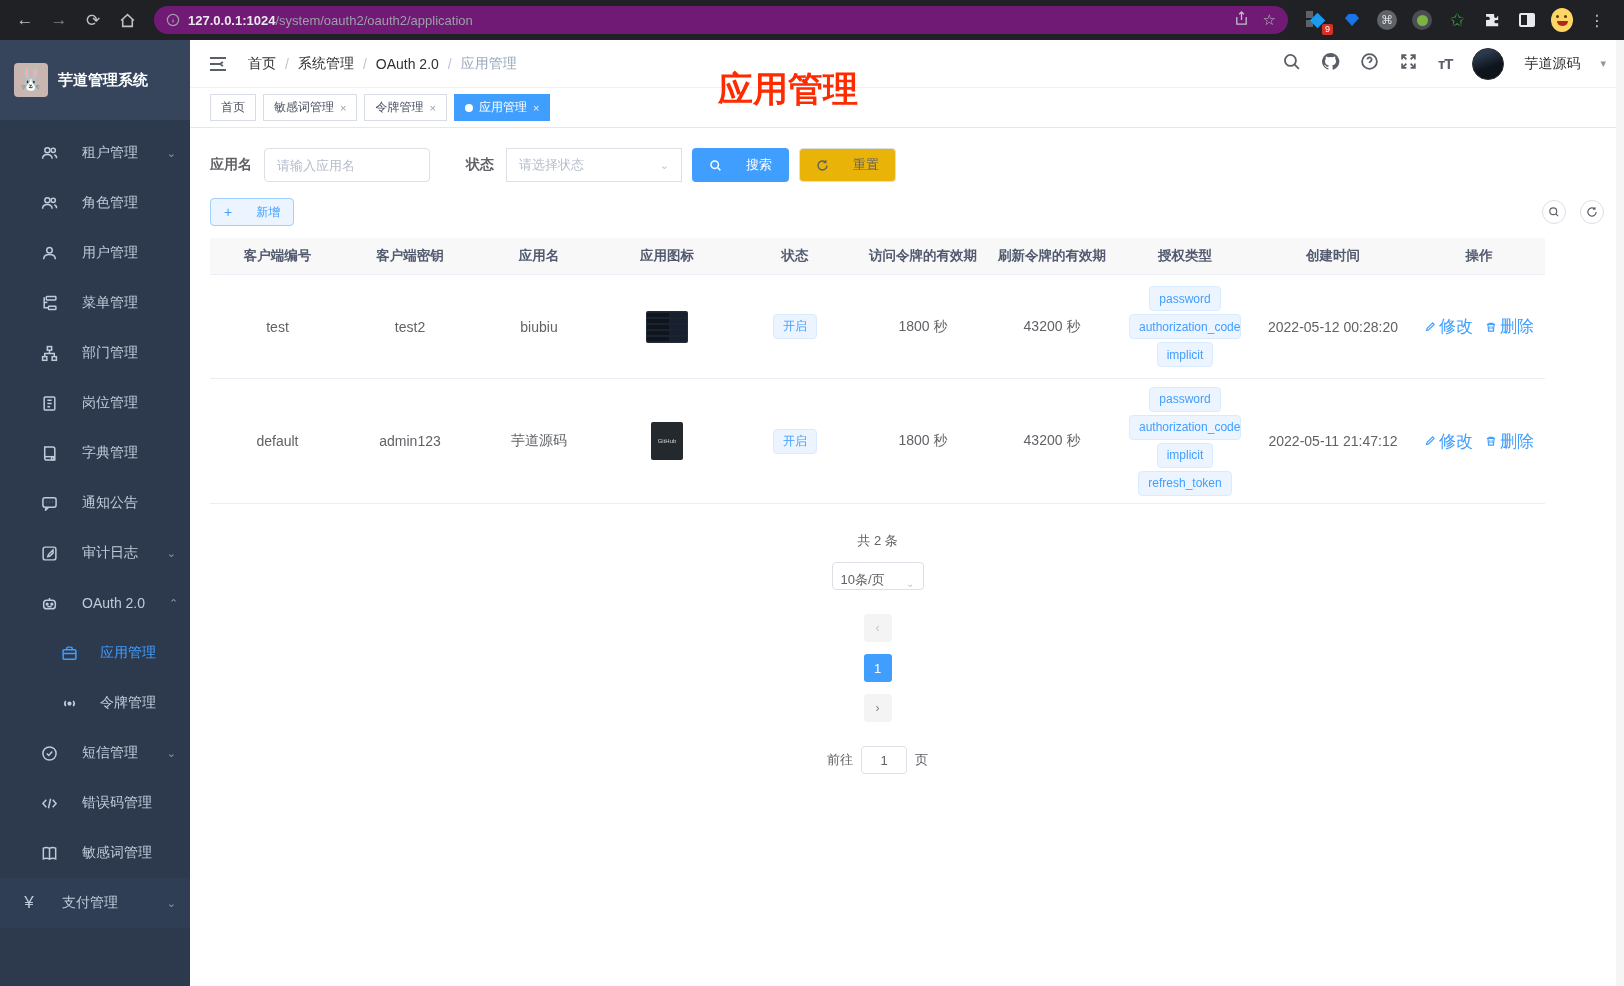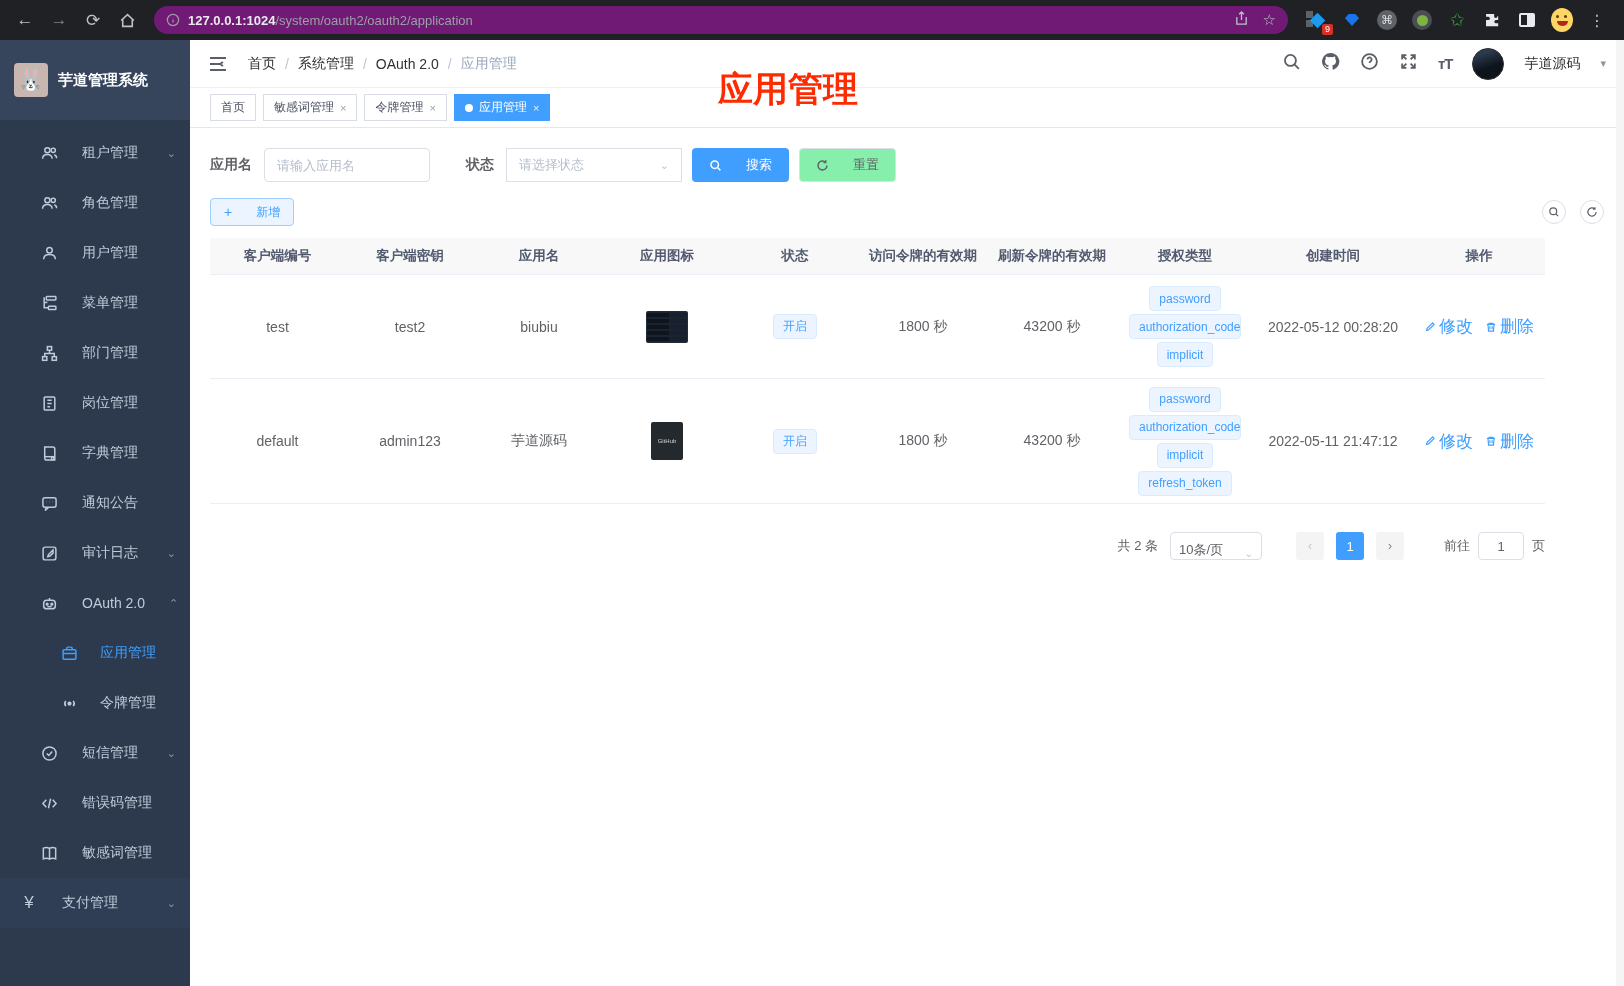--- a/index.html
+++ b/index.html
@@ -98,21 +98,21 @@
              font-size:13px; color:#606266; font-family:inherit; }
   .f-input::placeholder { color:#b4bccc; }
   .f-select { width:176px; height:34px; border:1px solid #dcdfe6; border-radius:0; padding:0 12px;
               display:flex; align-items:center; justify-content:space-between; color:#b4bccc; font-size:13px; cursor:pointer; }
   .f-select .arrow { color:#c0c4cc; font-size:11px; }
   .gap36 { width:36px; } .gap10 { width:10px; }
   .btn { height:34px; border-radius:4px; display:inline-flex; align-items:center; gap:24px;
          padding:0 16px; font-size:13px; cursor:pointer; border:1px solid transparent; }
   .btn svg { width:13px; height:13px; stroke:currentColor; fill:none; stroke-width:1.8; }
   .btn-primary { background:#409eff; color:#fff; }
-  .btn-plain { background:#86efac; border-color:#dcdfe6; color:#606266;text-align:center; }
+  .btn-plain { background:#eab308; border-color:#dcdfe6; color:#606266;text-align:center; }
   .btn-add { background:#ecf5ff; border-color:#a0cfff; color:#409eff; height:28px; padding:0 13px; font-size:12px; }
 
   .toolbar-row { display:flex; align-items:center; margin-top:16px; }
   .tool-icons { margin-left:auto; display:flex; gap:14px; }
   .circle-btn { width:24px; height:24px; border-radius:50%; border:1px solid #dcdfe6; background:#fff;
                 display:flex; align-items:center; justify-content:center; color:#606266; cursor:pointer; }
   .circle-btn svg { width:12px; height:12px; stroke:currentColor; fill:none; stroke-width:1.6; }
 
   
   .tbl { width:1335px; margin-top:12px; font-size:14px; color:#606266; }
@@ -131,21 +131,21 @@
   .tag { background:#ecf5ff; border:1px solid #d9ecff; color:#409eff; border-radius:4px;
          font-size:12px; padding:0 9px; height:25px; display:inline-flex; align-items:center; }
   .grants { flex-direction:column; gap:3px; }
   .grants .tag { max-width:112px; overflow:hidden; white-space:nowrap; }
   .ops { gap:12px; }
   .op-link { color:#409eff; font-size:17px; display:inline-flex; align-items:center; gap:3px; cursor:pointer; white-space:nowrap; }
   .op-link svg { width:12px; height:12px; stroke:currentColor; fill:none; stroke-width:1.5; }
 
   
   .pager { width:1335px; margin-top:28px; display:flex; align-items:center; justify-content:flex-end;
-           gap:12px; font-size:13px; color:#606266; }
+           gap:12px; font-size:13px; color:#606266;flex-direction:column; }
   .pg-select { width:92px; height:28px; border:1px solid #dcdfe6; border-radius:4px; display:flex;
                align-items:flex-end; justify-content:space-between; padding:0 8px; color:#606266; cursor:pointer; }
   .pg-select .arrow { color:#c0c4cc; font-size:10px; }
   .pg-btn { width:28px; height:28px; border-radius:3px; background:#f4f4f5; color:#7e828b; display:flex;
             align-items:center; justify-content:center; font-size:12px; cursor:pointer; }
   .pg-btn.disabled { color:#c0c4cc; }
   .pg-num { width:28px; height:28px; border-radius:3px; background:#409eff; color:#fff; display:flex;
             align-items:center; justify-content:center; font-size:13px; cursor:pointer; }
   .pg-goto { display:flex; align-items:center; gap:8px; }
   .pg-input { width:46px; height:28px; border:1px solid #dcdfe6; border-radius:4px; text-align:center;

